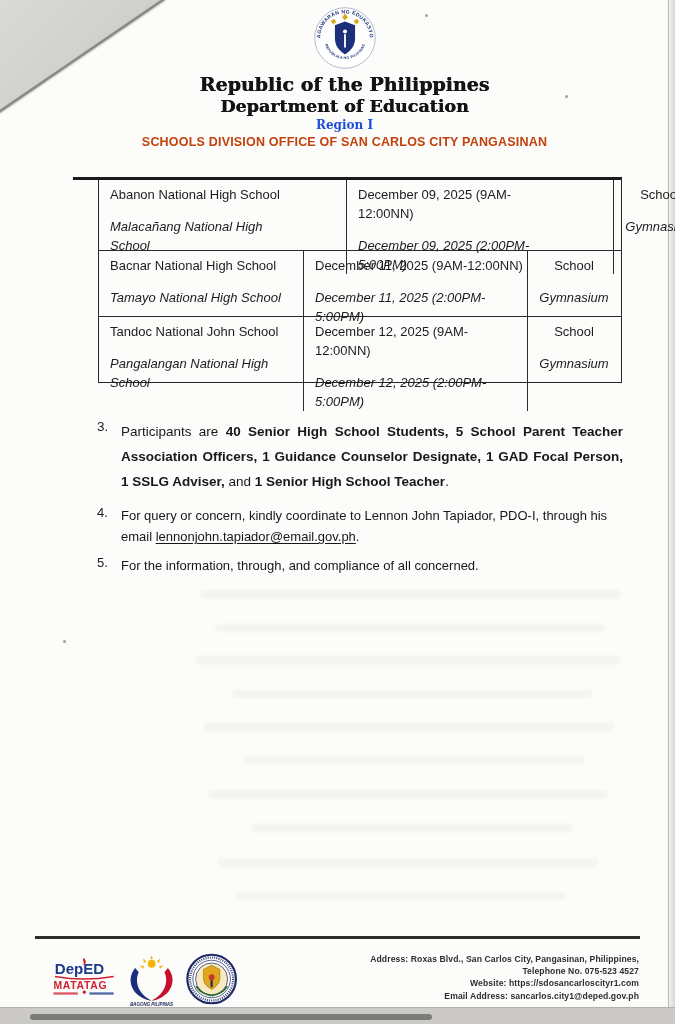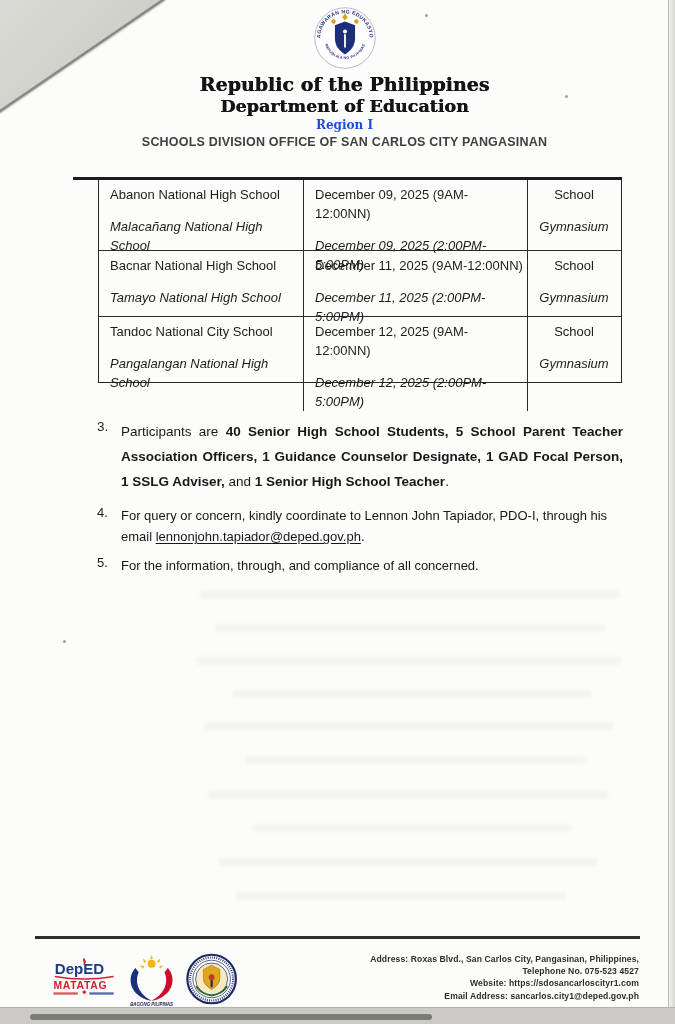--- a/index.html
+++ b/index.html
@@ -33,33 +33,33 @@
     background:#6f6f68;border-radius:4px;opacity:.85;
   }
   .smudge{position:absolute;background:rgba(115,115,100,.055);filter:blur(1.6px);border-radius:3px;}
   .speck{position:absolute;width:3px;height:3px;background:#555;border-radius:50%;opacity:.55;}
   
   .doc-header{position:absolute;left:0;top:5px;width:100%;text-align:center;padding-left:14px;box-sizing:border-box;}
   .deped-seal{display:block;margin:0 auto 2px auto;}
   .h-republic{font-family:"DejaVu Serif",serif;font-weight:bold;font-size:19px;color:#141414;text-shadow:.4px 0 0 #141414;}
   .h-dept{font-family:"DejaVu Serif",serif;font-weight:bold;font-size:17.5px;color:#141414;text-shadow:.4px 0 0 #141414;margin-top:1px;}
   .h-region{font-family:"DejaVu Serif",serif;font-weight:bold;font-size:12px;color:#1d4ed8;margin-top:2px;}
-  .h-office{font-size:12.5px;font-weight:bold;letter-spacing:.2px;color:#404040;margin-top:3px;}
+  .h-office{font-size:12.5px;font-weight:bold;letter-spacing:.2px;color:#c2410c;margin-top:3px;}
   
   .schedule-table{
     position:absolute;left:98px;top:177px;width:524px;box-sizing:border-box;
     border:1.6px solid #262626;border-top:3px solid #1c1c1c;
     background:transparent;
   }
   .schedule-table::before{ 
     content:"";position:absolute;left:-26px;top:-3px;width:26px;height:3px;background:#1c1c1c;
   }
   .t-row{display:grid;grid-template-columns:204px 224px 93px;}
   .t-row + .t-row{border-top:1.6px solid #2b2b2b;}
-  .t-row.r1{height:70px;}
+  .t-row.r1{height:70px;gap:43px;}
   .t-row.r2{height:65px;}
   .t-row.r3{height:65px;}
   .cell{box-sizing:border-box;font-size:13px;line-height:19px;color:#1c1c1c;}
   .cell.c2,.cell.c3{border-left:1.5px solid #2b2b2b;}
   .cell.c1{padding:5px 4px 0 11px;}
   .cell.c2{padding:5px 4px 0 11px;}
   .cell.c3{padding:5px 2px 0 2px;text-align:center;}
   .cell .l2{margin-top:13px;font-style:italic;}
   .cell.c3 .l2{}
   
@@ -155,42 +155,42 @@
         <div class="l1">December 11, 2025 (9AM-12:00NN)</div>
         <div class="l2">December 11, 2025 (2:00PM-5:00PM)</div>
       </div>
       <div class="cell c3">
         <div class="l1">School</div>
         <div class="l2">Gymnasium</div>
       </div>
     </div>
     <div class="t-row r3">
       <div class="cell c1">
-        <div class="l1">Tandoc National City School</div>
+        <div class="l1">Tandoc National John School</div>
         <div class="l2">Pangalangan National High School</div>
       </div>
       <div class="cell c2">
         <div class="l1">December 12, 2025 (9AM-12:00NN)</div>
         <div class="l2">December 12, 2025 (2:00PM-5:00PM)</div>
       </div>
       <div class="cell c3">
         <div class="l1">School</div>
         <div class="l2">Gymnasium</div>
       </div>
     </div>
   </div>
 
   <div class="items">
     <div class="li i3">
       <div class="li-num">3.</div>
       <div class="li-text"><span>Participants are </span><b>40 Senior High School Students, 5 School Parent Teacher Association Officers, 1 Guidance Counselor Designate, 1 GAD Focal Person, 1 SSLG Adviser,</b><span> and </span><b>1 Senior High School Teacher</b><span>.</span></div>
     </div>
     <div class="li i4">
       <div class="li-num">4.</div>
-      <div class="li-text"><span>For query or concern, kindly coordinate to Lennon John Tapiador, PDO-I, through his email </span><a class="email-link">lennonjohn.tapiador@deped.gov.ph</a><span>.</span></div>
+      <div class="li-text"><span>For query or concern, kindly coordinate to Lennon John Tapiador, PDO-I, through his email </span><a class="email-link">lennonjohn.tapiador@email.gov.ph</a><span>.</span></div>
     </div>
     <div class="li i5">
       <div class="li-num">5.</div>
       <div class="li-text">For the information, through, and compliance of all concerned.</div>
     </div>
   </div>
 
   <div class="footer-rule"></div>
 
   <div class="footer-logos">

